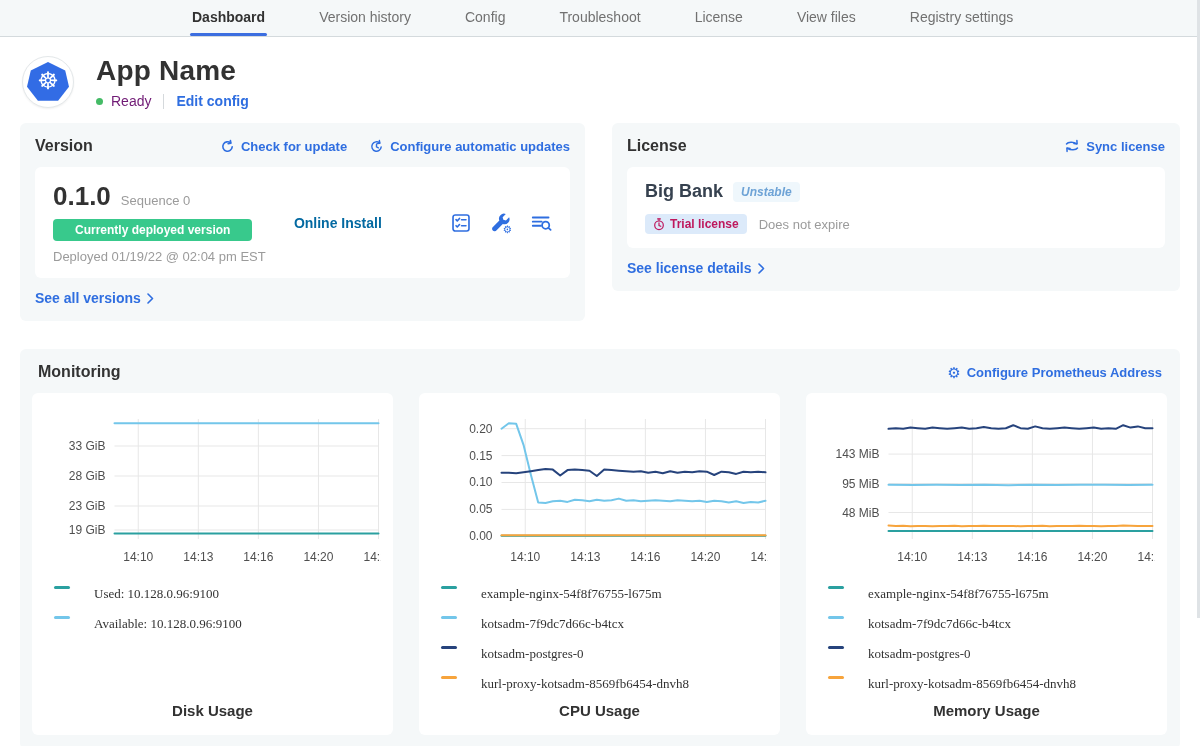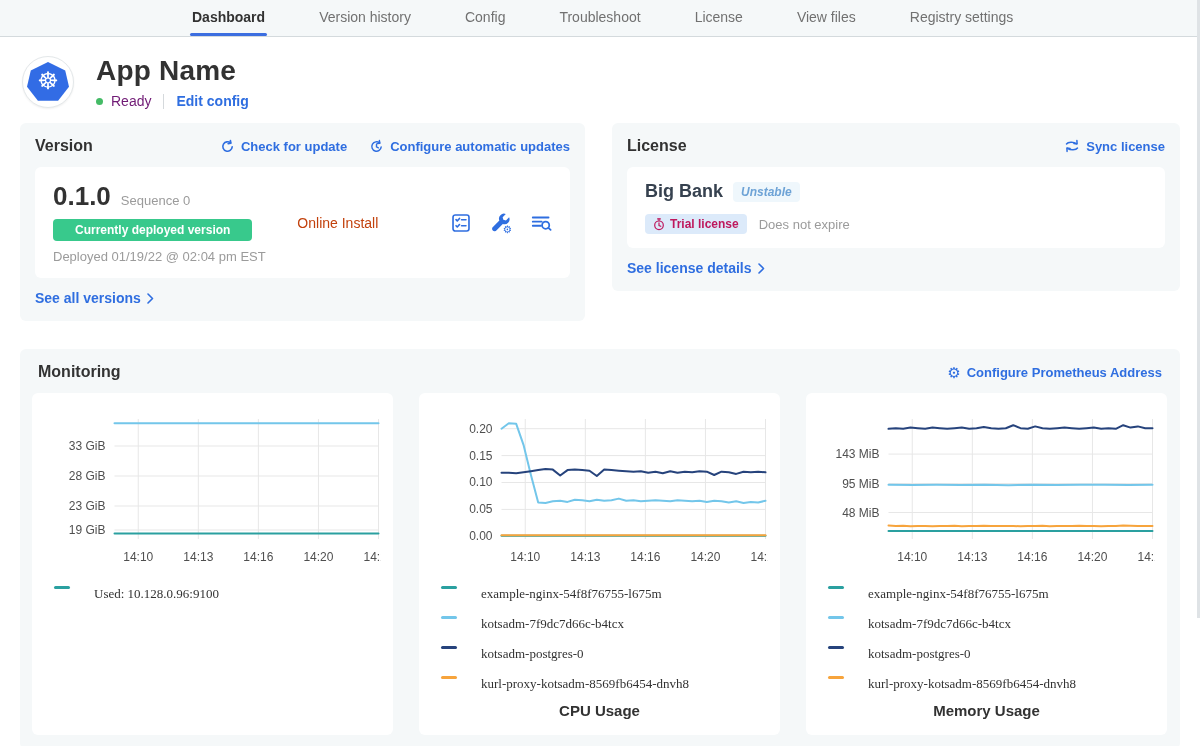--- a/index.html
+++ b/index.html
@@ -45,21 +45,21 @@
   .head-links { display:flex; gap:22px; }
   .white-card { background:#fff; border-radius:6px; padding:14px 18px; }
 
   .version-inner { display:flex; align-items:center; justify-content:space-between; min-height:92px; }
   .v-number-row { display:flex; align-items:baseline; gap:10px; }
   .v-number { font-size:26px; font-weight:700; color:#323232; }
   .v-seq { font-size:13px; color:#9b9b9b; }
   .badge-green { display:inline-block; margin:7px 0 8px; background:#38c98c; color:#fff; font-size:12px;
     font-weight:700; padding:4px 22px; border-radius:4px; }
   .v-deployed { font-size:13px; color:#9b9b9b; }
-  .v-mid { font-size:14px; font-weight:400; color:#c2410c; margin-right:40px; }
+  .v-mid { font-size:14px; font-weight:700; color:#0369a1; margin-right:40px; }
   .v-icons { display:flex; gap:18px; align-items:center; color:#2f6ee0; }
   .v-icons span { cursor:pointer; display:inline-flex; }
   .see-link { margin-top:12px; }
 
   .license-inner { min-height:60px; }
   .lic-row1 { display:flex; align-items:center; gap:10px; }
   .lic-name { font-size:18px; font-weight:700; color:#36414f; }
   .badge-channel { background:#eff7fc; color:#6ea3d6; font-size:12px; font-weight:700; padding:3px 8px; border-radius:4px;font-style:italic; }
   .lic-row2 { display:flex; align-items:center; gap:12px; margin-top:12px; }
   .badge-trial { display:inline-flex; align-items:center; gap:5px; background:#dceafa; color:#be185d;
@@ -256,21 +256,26 @@
             <line x1="70" y1="41" x2="334" y2="41" stroke="#e7e7e7" stroke-width="1"></line>
             <text x="61" y="45" text-anchor="end" fill="#4f4f4f" font-size="12">33 GiB</text>
             <polyline points="70.0,128.6 334.0,128.6" fill="none" stroke="#2aa0a0" stroke-width="2" stroke-linejoin="round" stroke-linecap="round"></polyline>
             <polyline points="70.0,18.2 334.0,18.2" fill="none" stroke="#73c6ea" stroke-width="2" stroke-linejoin="round" stroke-linecap="round"></polyline>
           </svg>
           <div class="legend">
             <div class="legend-row">
               <span class="legend-dash" style="background: rgb(42, 160, 160);"></span>
               <span class="legend-label">Used: 10.128.0.96:9100</span>
             </div>
+            <div class="legend-row">
+              <span class="legend-dash" style="background: rgb(115, 198, 234);"></span>
+              <span class="legend-label">Available: 10.128.0.96:9100</span>
+            </div>
           </div>
+          <div class="chart-title">Disk Usage</div>
         </div>
         <div class="chart-card">
           <svg viewBox="0 0 336 168" width="100%" height="168">
             <line x1="93.75999999999999" y1="14" x2="93.75999999999999" y2="134" stroke="#e7e7e7" stroke-width="1"></line>
             <text x="93.75999999999999" y="156" text-anchor="middle" fill="#4f4f4f" font-size="12">14:10</text>
             <line x1="153.82" y1="14" x2="153.82" y2="134" stroke="#e7e7e7" stroke-width="1"></line>
             <text x="153.82" y="156" text-anchor="middle" fill="#4f4f4f" font-size="12">14:13</text>
             <line x1="213.88000000000002" y1="14" x2="213.88000000000002" y2="134" stroke="#e7e7e7" stroke-width="1"></line>
             <text x="213.88000000000002" y="156" text-anchor="middle" fill="#4f4f4f" font-size="12">14:16</text>
             <line x1="273.94" y1="14" x2="273.94" y2="134" stroke="#e7e7e7" stroke-width="1"></line>

